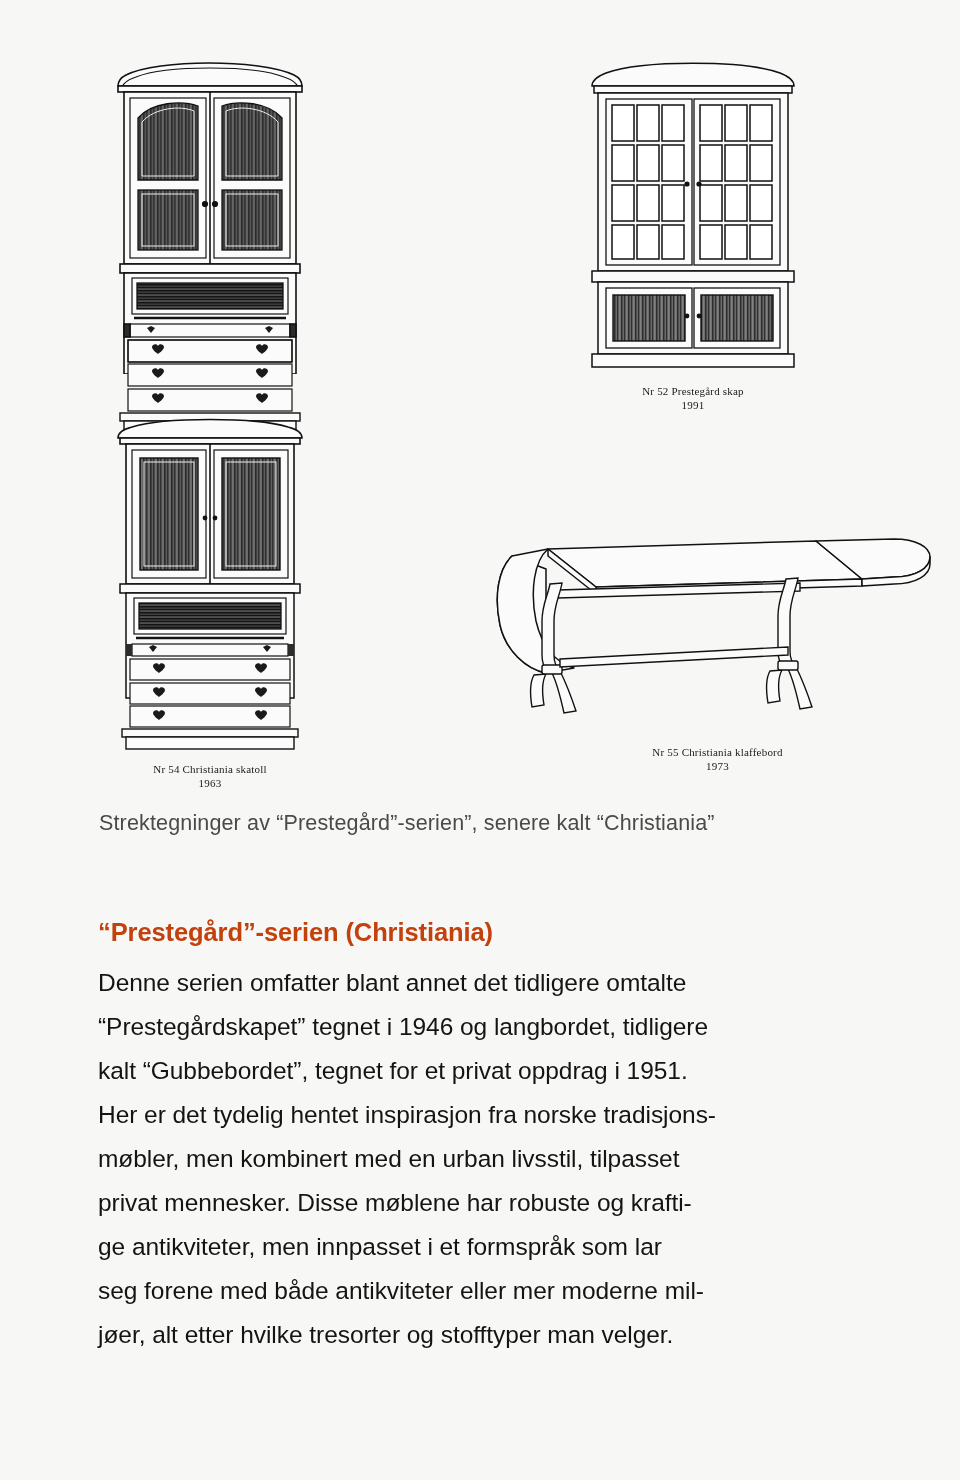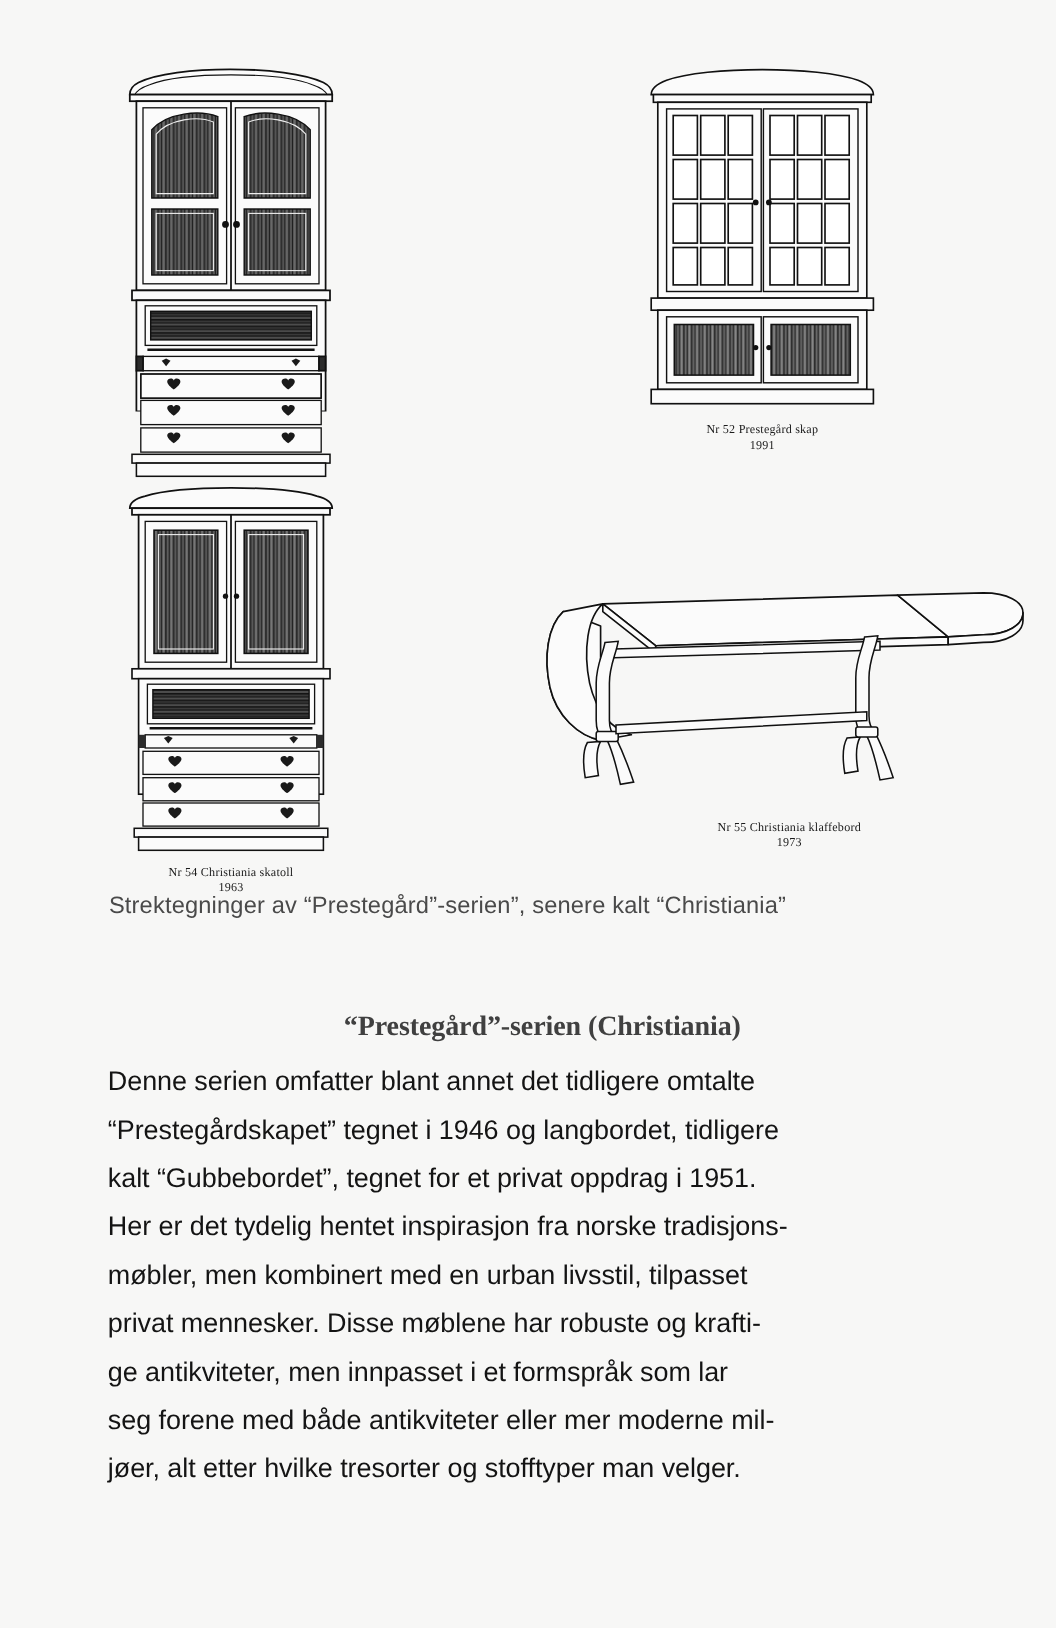--- a/index.html
+++ b/index.html
@@ -44,21 +44,21 @@
     color: #1b1b1b;
     letter-spacing: 0.2px;
   }
   .fig-caption .yr {
     display: block;
   }
 
   
   #fig-51 { left: 108px; top: 44px;  width: 204px; }
   #fig-52 { left: 572px; top: 56px;  width: 242px; }
-  #fig-54 { left: 108px; top: 438px; width: 204px; }
+  #fig-54 { left: 108px; top: 414px; width: 204px; }
   #fig-55 { left: 490px; top: 535px; width: 455px; }
 
   .fig svg { display: block; }
   #fig-51 .fig-caption { margin-top: 6px; }
   #fig-52 .fig-caption { margin-top: 8px; }
   #fig-54 .fig-caption { margin-top: 6px; }
   #fig-55 .fig-caption { margin-top: 20px; }
 
   
   .plate-caption {
@@ -75,26 +75,25 @@
 
   .article {
     position: absolute;
     left: 98px;
     top: 918px;
     width: 790px;
   }
 
   .article h2 {
     margin: 0 0 14px 0;
-    font-family: Liberation Serif, serif;
+    font-family: Liberation Sans, sans-serif;
     font-size: 25.5px;
     font-weight: bold;
-    color: #404040;
+    color: #c2410c;
     letter-spacing: -0.1px;
-    text-align: center;
   }
 
   .article p {
     margin: 0;
     font-family: "Liberation Sans", sans-serif;
     font-size: 24.5px;
     line-height: 44px;
     color: #141414;
     letter-spacing: -0.05px;
   }

